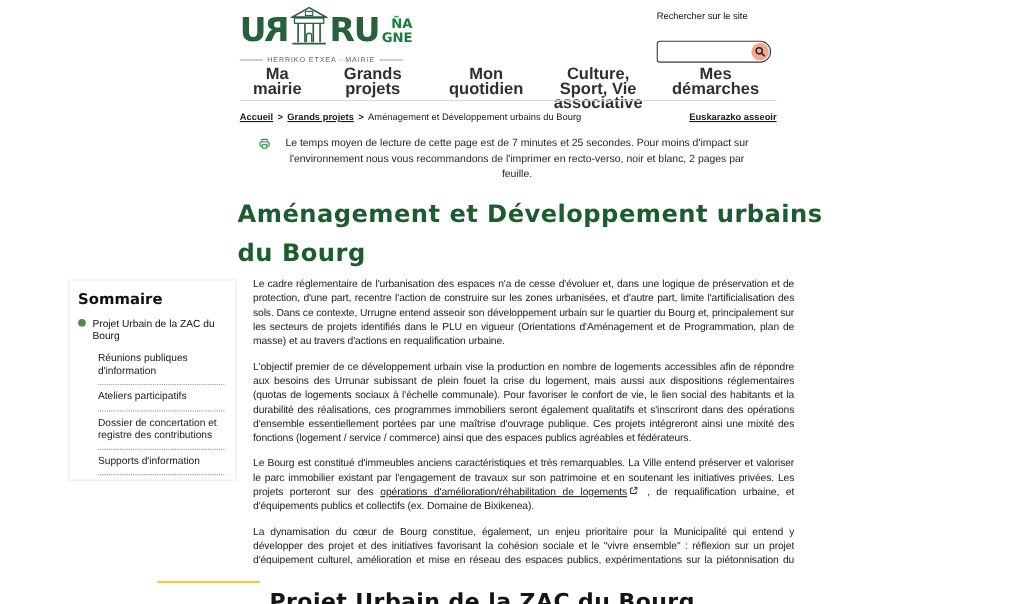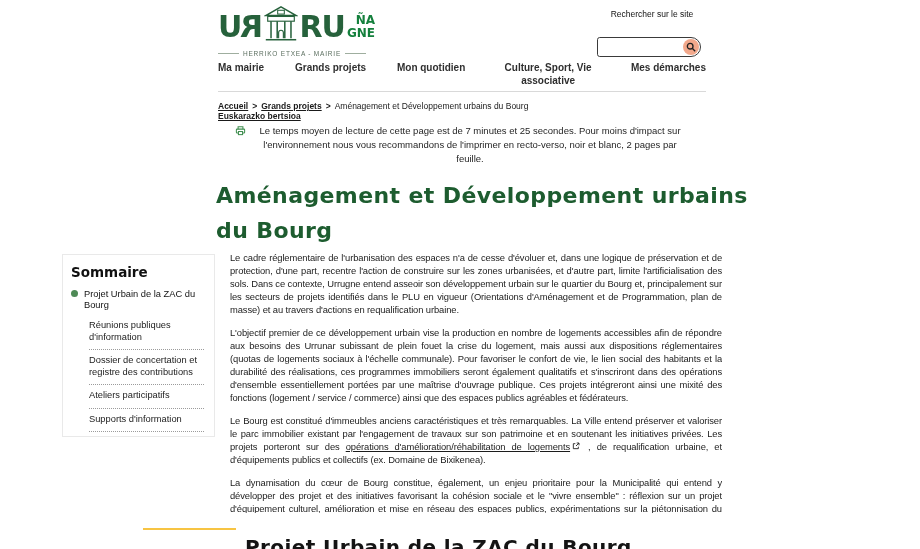--- a/index.html
+++ b/index.html
@@ -16,33 +16,33 @@
   .logo-letter.flip { display:inline-block; transform:scaleX(-1); }
   .logo-building { margin:0 1px; flex:none; }
   .logo-stack { display:flex; flex-direction:column; margin-left:2px; font-family:"DejaVu Sans", sans-serif; font-weight:700; color:#15803d;align-items:flex-end; }
   .logo-stack span { font-size:12px; line-height:13px; letter-spacing:0; }
   .logo-tagline { display:flex; align-items:center; gap:4px; margin-top:2px; width:148px; }
   .logo-tagline .tl-line { flex:1; height:1px; background:#9fae9f; }
   .logo-tagline .tl-text { font-size:6.5px; letter-spacing:0.8px; color:#5c6f60; white-space:nowrap; }
 
   
   .search { position:absolute; left:597px; top:9px; width:110px; }
-  .search-label { font-size:8.5px; color:#111; display:block; margin-bottom:18px;text-align:center; }
+  .search-label { font-size:8.5px; color:#111; display:block; margin-bottom:18px; }
   .search-box { position:relative; width:104px; height:20px; border:1px solid #3a3a3a; border-radius:3px 11px 11px 3px; background:#fff; }
   .search-input { position:absolute; left:2px; top:1px; width:78px; height:16px; border:none; outline:none; font-size:10px; padding:0 3px; background:transparent; }
   .search-btn { position:absolute; right:1px; top:1px; width:16px; height:16px; border:none; border-radius:50%; background:#f2a88b; padding:0; display:flex; align-items:center; justify-content:center; cursor:pointer; }
 
   
   .nav { position:absolute; left:218px; top:61px; width:488px; display:flex; justify-content:space-between; align-items:flex-start; }
-  .nav-item { font-size:10px; font-weight:700; color:#2f2f2f; text-align:center; cursor:pointer; line-height:13px; }
+  .nav-item { font-size:15px; font-weight:700; color:#2f2f2f; text-align:center; cursor:pointer; line-height:13px; }
   .nav-item.wrap { width:104px; }
   .nav-line { position:absolute; left:218px; top:91px; width:488px; height:1px; background:#d9d9d9; }
 
   
-  .breadcrumb-row { position:absolute; left:218px; top:101px; width:488px; display:flex; justify-content:space-between; font-size:8.5px; color:#1a1a1a;flex-direction:column; }
+  .breadcrumb-row { position:absolute; left:218px; top:101px; width:488px; display:flex; justify-content:space-between; font-size:8.5px; color:#1a1a1a; }
   .breadcrumb { display:flex; align-items:center; gap:4px; flex-wrap:nowrap; }
   .crumb-link { font-weight:700; text-decoration:underline; cursor:pointer; white-space:nowrap; }
   .crumb-sep { font-weight:700; }
   .crumb-current { white-space:nowrap; }
   .lang-link { font-weight:700; text-decoration:underline; cursor:pointer; white-space:nowrap; }
 
   
   .print-notice { position:absolute; left:252px; top:124px; width:436px; font-size:9.5px; line-height:14px; color:#1f1f1f; text-align:center; }
   .print-icon { position:absolute; left:-17px; top:1px; }
 
@@ -129,21 +129,21 @@
   <div class="nav-line"></div>
 
   <div class="breadcrumb-row">
     <div class="breadcrumb">
       <span class="crumb-link">Accueil</span>
       <span class="crumb-sep">&gt;</span>
       <span class="crumb-link">Grands projets</span>
       <span class="crumb-sep">&gt;</span>
       <span class="crumb-current">Aménagement et Développement urbains du Bourg</span>
     </div>
-    <span class="lang-link">Euskarazko bertsioa</span>
+    <span class="lang-link">Euskarazko asseoir</span>
   </div>
 
   <div class="print-notice">
     <span class="print-icon">
       <svg width="11" height="11" viewBox="0 0 16 16" fill="none" stroke="#3f8e4f" stroke-width="1.5">
         <path d="M4.5 6 V2.5 h7 V6"></path>
         <rect x="2" y="6" width="12" height="5.5" rx="1"></rect>
         <rect x="5" y="9.5" width="6" height="4.5" fill="#fff"></rect>
       </svg>
     </span>
@@ -153,22 +153,22 @@
   <h1 class="page-title">Aménagement et Développement urbains du Bourg</h1>
 
   <aside class="sidebar">
     <div class="sidebar-title">Sommaire</div>
     <div class="sidebar-active">
       <span class="dot"></span>
       <span>Projet Urbain de la ZAC du Bourg</span>
     </div>
     <div class="sidebar-sub">
       <div class="sub-item">Réunions publiques d'information</div>
+      <div class="sub-item">Ateliers participatifs</div>
       <div class="sub-item">Dossier de concertation et registre des contributions</div>
-      <div class="sub-item">Ateliers participatifs</div>
       <div class="sub-item">Supports d'information</div>
     </div>
   </aside>
 
   <div class="content">
     <p>Le cadre réglementaire de l'urbanisation des espaces n'a de cesse d'évoluer et, dans une logique de préservation et de protection, d'une part, recentre l'action de construire sur les zones urbanisées, et d'autre part, limite l'artificialisation des sols. Dans ce contexte, Urrugne entend asseoir son développement urbain sur le quartier du Bourg et, principalement sur les secteurs de projets identifiés dans le PLU en vigueur (Orientations d'Aménagement et de Programmation, plan de masse) et au travers d'actions en requalification urbaine.</p>
     <p>L'objectif premier de ce développement urbain vise la production en nombre de logements accessibles afin de répondre aux besoins des Urrunar subissant de plein fouet la crise du logement, mais aussi aux dispositions réglementaires (quotas de logements sociaux à l'échelle communale). Pour favoriser le confort de vie, le lien social des habitants et la durabilité des réalisations, ces programmes immobiliers seront également qualitatifs et s'inscriront dans des opérations d'ensemble essentiellement portées par une maîtrise d'ouvrage publique. Ces projets intégreront ainsi une mixité des fonctions (logement / service / commerce) ainsi que des espaces publics agréables et fédérateurs.</p>
     <p><span>Le Bourg est constitué d'immeubles anciens caractéristiques et très remarquables. La Ville entend préserver et valoriser le parc immobilier existant par l'engagement de travaux sur son patrimoine et en soutenant les initiatives privées. Les projets porteront sur des </span><span class="ext-link">opérations d'amélioration/réhabilitation de logements</span><span class="ext-icon"><svg width="8" height="8" viewBox="0 0 12 12" fill="none" stroke="#1c1c1c" stroke-width="1.3">
             <path d="M5 2.5 H2 v7.5 h7.5 V7"></path>
             <path d="M7 1.5 h3.5 V5"></path>

